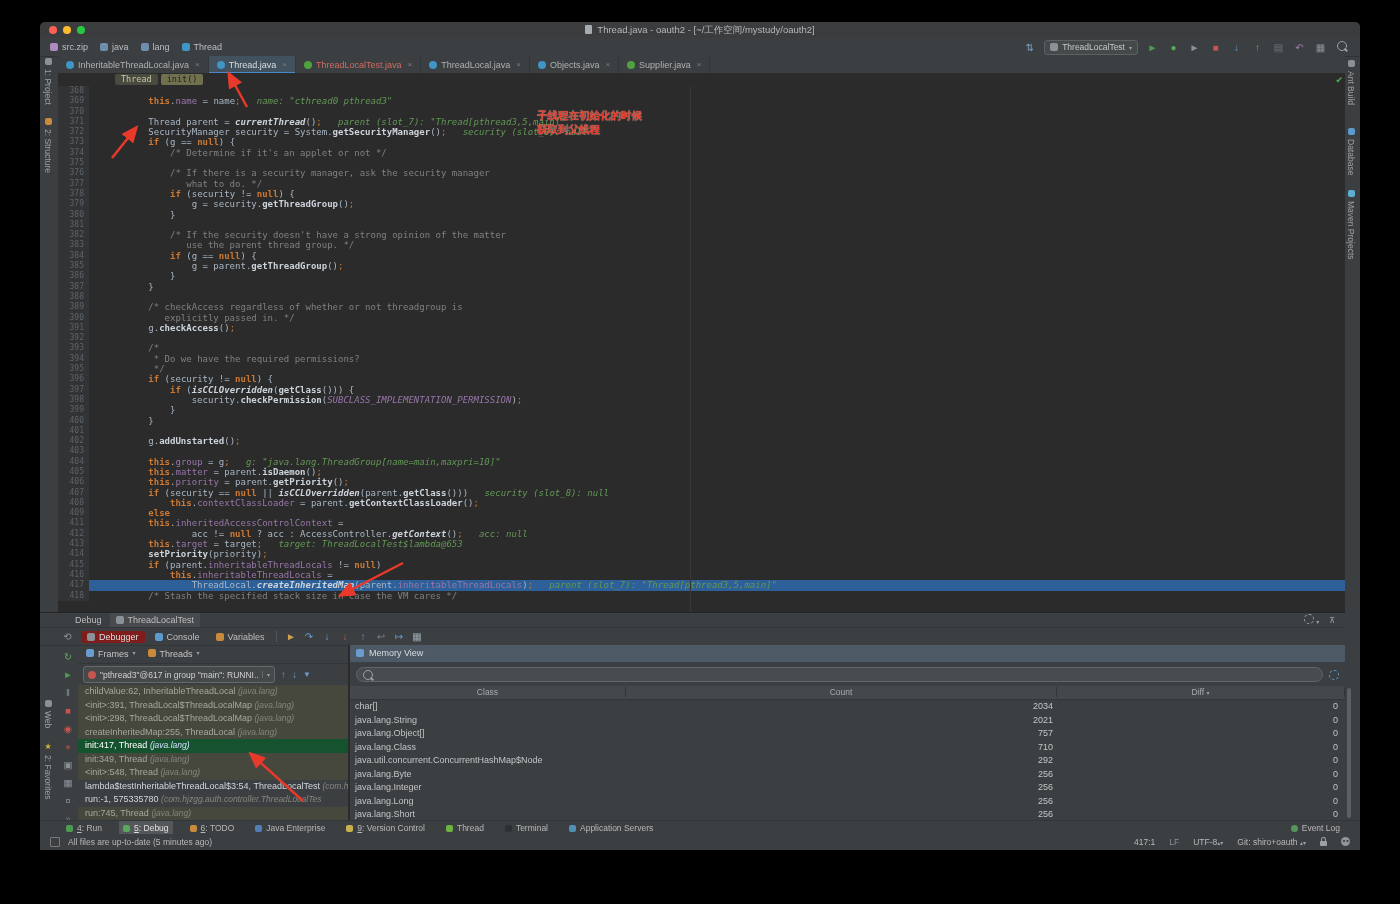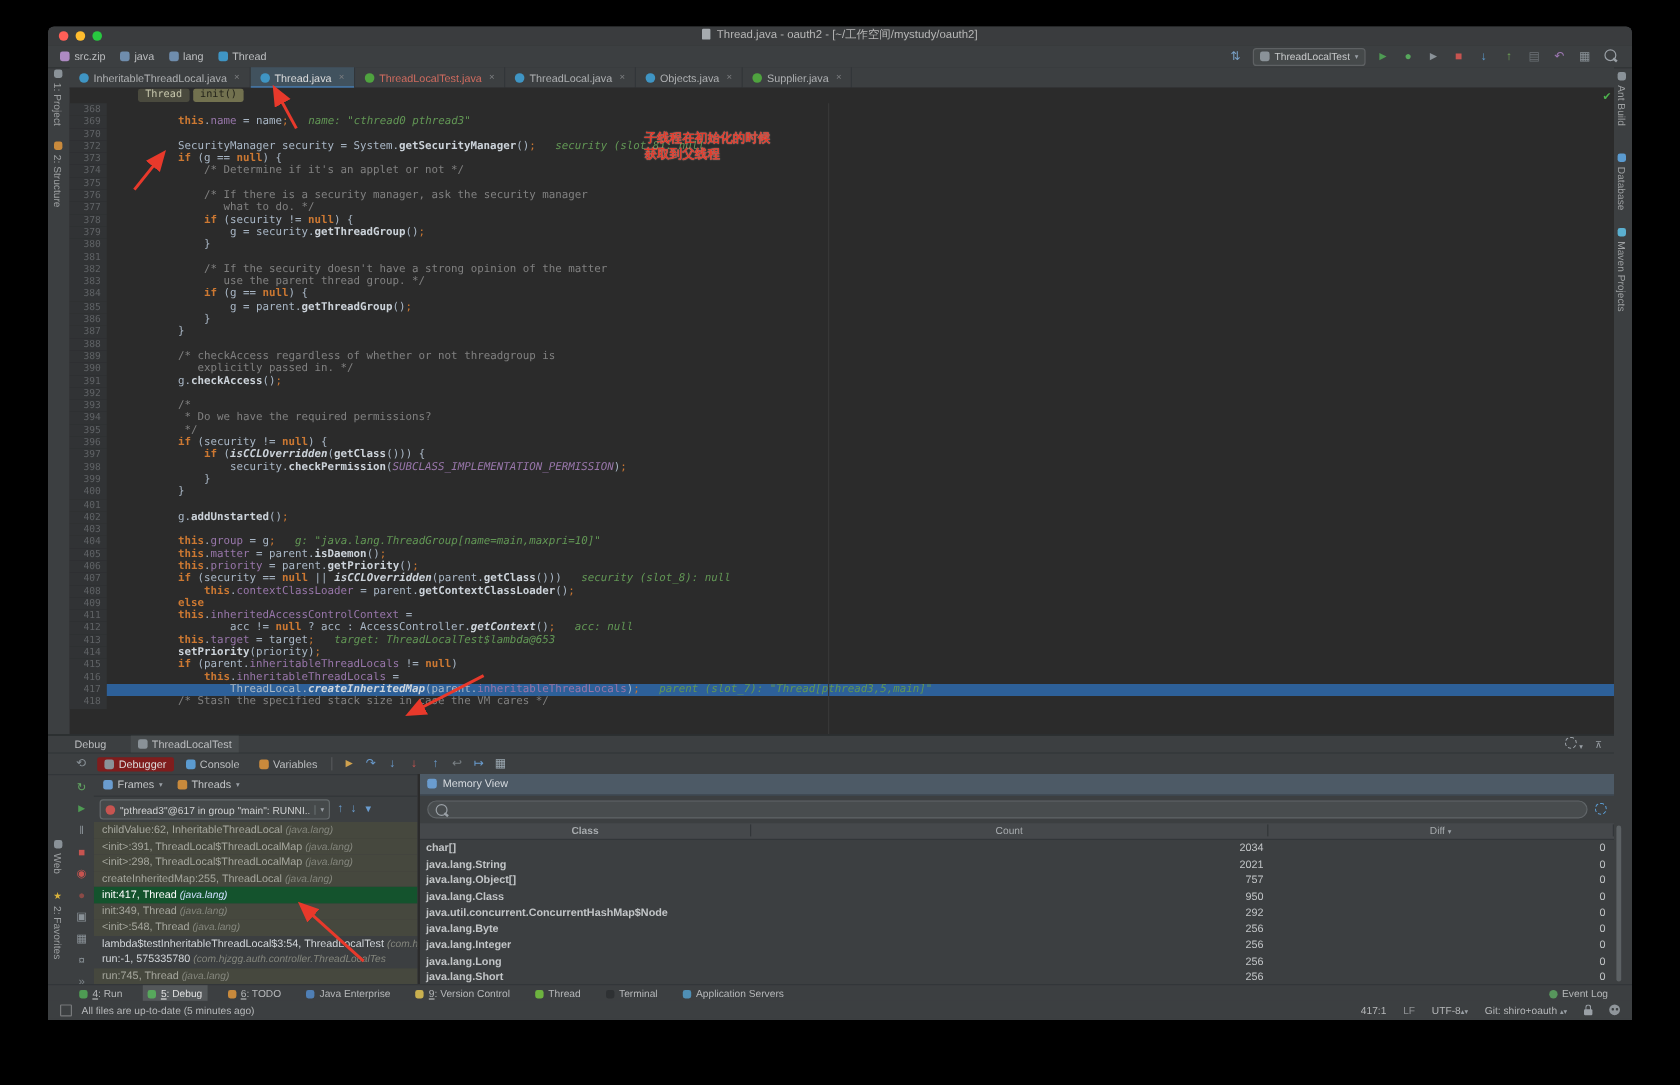--- a/index.html
+++ b/index.html
@@ -52,40 +52,40 @@
   .ln{width:26px;background:#313335;color:#606366;text-align:right;padding-right:5px;flex:none;font-size:8px;}
   .ct{flex:1;padding-left:16px;overflow:hidden;}
   .cl.exec .ct{background:#2d6099;}
   .tk-p{color:#a9b7c6;} .tk-kw{color:#cc7832;font-weight:bold;} .tk-fld{color:#9876aa;}
   .tk-mth{color:#ccd3da;font-weight:bold;} .tk-smth{color:#ccd3da;font-weight:bold;font-style:italic;} .tk-cmt{color:#808080;} .tk-hint{color:#629755;font-style:italic;}
   .tk-cst{color:#9876aa;font-style:italic;} .tk-semi{color:#cc7832;}
   .echeck{position:absolute;top:2px;right:2px;color:#4db24d;font-size:9px;}
 
   
   .debug{position:absolute;top:590px;left:0;right:15px;height:208px;background:#3c3f41;border-top:1px solid #232628;}
-  .dhead{height:14px;display:flex;align-items:center;gap:20px;font-size:9px;color:#bcbec0;padding-left:22px;}
+  .dhead{height:14px;display:flex;align-items:center;gap:8px;font-size:9px;color:#bcbec0;padding-left:35px;}
   .dtab{display:flex;align-items:center;gap:4px;background:#474b4d;height:14px;padding:0 6px;}
   .dhead-right{margin-left:auto;display:flex;gap:10px;align-items:center;padding-right:10px;color:#9aa0a6;font-size:9px;}
   .gearico{display:inline-block;width:8px;height:8px;border:1.5px dashed #9aa0a6;border-radius:50%;}
   .dtools{height:17px;display:flex;align-items:center;gap:6px;padding-left:20px;
           border-top:1px solid #323639;border-bottom:1px solid #323639;}
   .dtool-tab{font-size:9px;color:#bcbec0;padding:1px 6px;display:flex;gap:4px;align-items:center;border-radius:2px;}
   .dtool-tab.sel{background:#7f1d1d;color:#dedede;}
   .sep{width:1px;height:11px;background:#55585a;}
   .sicon{font-size:10px;width:15px;text-align:center;line-height:12px;}
   .dbody{position:absolute;top:32px;left:0;right:0;bottom:0;}
   .dstrip{position:absolute;left:18px;top:2px;width:20px;bottom:0;display:flex;flex-direction:column;
           align-items:center;gap:7px;padding-top:4px;}
   .dstrip .sicon{width:14px;line-height:11px;font-size:9.5px;}
 
   .frames{position:absolute;left:38px;top:0;width:270px;bottom:0;border-right:2px solid #2b2b2b;
           display:flex;flex-direction:column;overflow:hidden;}
   .ftabs{height:18px;display:flex;align-items:center;gap:12px;padding-left:8px;font-size:9px;
          color:#c3c5c7;border-bottom:1px solid #323639;}
-  .ftab{display:flex;align-items:center;gap:4px;}
+  .ftab{display:flex;gap:4px;}
   .fdrop{height:21px;display:flex;align-items:center;gap:6px;padding:0 5px;}
   .combo2{display:flex;align-items:center;gap:4px;background:#45494a;border:1px solid #646a6c;
           border-radius:3px;height:15px;font-size:8.5px;color:#cfd0d1;padding:0 4px;width:182px;
           white-space:nowrap;overflow:hidden;}
   .combo2 .cbtn{margin-left:auto;border-left:1px solid #646a6c;padding-left:4px;}
   .flist{flex:1;font-size:9px;overflow:hidden;}
   .frow{height:13.5px;line-height:13.5px;padding-left:7px;white-space:nowrap;overflow:hidden;color:#a6a79e;}
   .frow.lib{background:#46483e;}
   .frow.user{color:#d2d6da;background:transparent;}
   .frow .pkg{font-style:italic;color:#84867d;font-size:8.5px;}
@@ -93,21 +93,21 @@
   .frow.sel .pkg{color:#cfe0ff;}
 
   .memory{position:absolute;left:310px;top:0;right:0;bottom:0;display:flex;flex-direction:column;overflow:hidden;}
   .mhead{height:18px;background:#4d5a66;display:flex;align-items:center;gap:5px;padding:0 6px;
          font-size:9px;color:#d7dbdf;border-bottom:1px solid #39424a;}
   .msearch{height:21px;display:flex;align-items:center;gap:6px;padding:2px 6px;}
   .sfield{flex:1;height:13px;background:#484c4e;border:1px solid #606568;border-radius:8px;
           display:flex;align-items:center;gap:5px;padding:0 6px;color:#9aa0a6;font-size:9px;}
   .mthead{height:13px;display:flex;background:#45484b;border-bottom:1px solid #323639;
           font-size:8.5px;color:#a7abae;align-items:center;}
-  .mc1{width:275px;font-weight:bold;} .mc2{width:430px;} .mc3{flex:1;}
+  .mc1{width:275px;} .mc2{width:430px;} .mc3{flex:1;}
   .mthead .mc1,.mthead .mc2,.mthead .mc3{text-align:center;border-right:1px solid #323639;}
   .mrow{height:13.5px;display:flex;align-items:center;font-size:9px;color:#c2c5c7;}
   .mrow .mc1{padding-left:5px;}
   .mrow .mc2,.mrow .mc3{text-align:right;padding-right:7px;box-sizing:border-box;}
 
   
   .btoolbar{position:absolute;top:798px;left:0;right:0;height:14px;background:#3c3f41;
             border-top:1px solid #323639;display:flex;align-items:center;gap:13px;
             padding-left:22px;font-size:8.5px;color:#b6b8ba;}
   .bitem{display:flex;align-items:center;gap:4px;height:14px;padding:0 4px;white-space:nowrap;}
@@ -225,20 +225,21 @@
 
     <div class="editor">
       <div class="pills">
         <span class="pill p1">Thread</span>
         <span class="pill p2">init()</span>
       </div>
       <div id="code" style="position:relative">
           <div class="cl"><span class="ln">368</span><span class="ct"></span></div>
           <div class="cl"><span class="ln">369</span><span class="ct"><span class="tk-p">        </span><span class="tk-kw">this</span><span class="tk-p">.</span><span class="tk-fld">name</span><span class="tk-p"> = name</span><span class="tk-semi">;</span><span class="tk-hint">   name: "cthread0 pthread3"</span></span></div>
           <div class="cl"><span class="ln">370</span><span class="ct"></span></div>
+          <div class="cl"><span class="ln">371</span><span class="ct"><span class="tk-p">        Thread parent = </span><span class="tk-smth">currentThread</span><span class="tk-p">()</span><span class="tk-semi">;</span><span class="tk-hint">   parent (slot_7): "Thread[pthread3,5,main]"</span></span></div>
           <div class="cl"><span class="ln">372</span><span class="ct"><span class="tk-p">        SecurityManager security = System.</span><span class="tk-mth">getSecurityManager</span><span class="tk-p">()</span><span class="tk-semi">;</span><span class="tk-hint">   security (slot_8): null</span></span></div>
           <div class="cl"><span class="ln">373</span><span class="ct"><span class="tk-p">        </span><span class="tk-kw">if</span><span class="tk-p"> (g == </span><span class="tk-kw">null</span><span class="tk-p">) {</span></span></div>
           <div class="cl"><span class="ln">374</span><span class="ct"><span class="tk-p">            </span><span class="tk-cmt">/* Determine if it's an applet or not */</span></span></div>
           <div class="cl"><span class="ln">375</span><span class="ct"></span></div>
           <div class="cl"><span class="ln">376</span><span class="ct"><span class="tk-p">            </span><span class="tk-cmt">/* If there is a security manager, ask the security manager</span></span></div>
           <div class="cl"><span class="ln">377</span><span class="ct"><span class="tk-cmt">               what to do. */</span></span></div>
           <div class="cl"><span class="ln">378</span><span class="ct"><span class="tk-p">            </span><span class="tk-kw">if</span><span class="tk-p"> (security != </span><span class="tk-kw">null</span><span class="tk-p">) {</span></span></div>
           <div class="cl"><span class="ln">379</span><span class="ct"><span class="tk-p">                g = security.</span><span class="tk-mth">getThreadGroup</span><span class="tk-p">()</span><span class="tk-semi">;</span></span></div>
           <div class="cl"><span class="ln">380</span><span class="ct"><span class="tk-p">            }</span></span></div>
           <div class="cl"><span class="ln">381</span><span class="ct"></span></div>
@@ -399,21 +400,21 @@
                 <span class="mc2">2021</span>
                 <span class="mc3">0</span>
               </div>
               <div class="mrow">
                 <span class="mc1">java.lang.Object[]</span>
                 <span class="mc2">757</span>
                 <span class="mc3">0</span>
               </div>
               <div class="mrow">
                 <span class="mc1">java.lang.Class</span>
-                <span class="mc2">950</span>
+                <span class="mc2">710</span>
                 <span class="mc3">0</span>
               </div>
               <div class="mrow">
                 <span class="mc1">java.util.concurrent.ConcurrentHashMap$Node</span>
                 <span class="mc2">292</span>
                 <span class="mc3">0</span>
               </div>
               <div class="mrow">
                 <span class="mc1">java.lang.Byte</span>
                 <span class="mc2">256</span>

